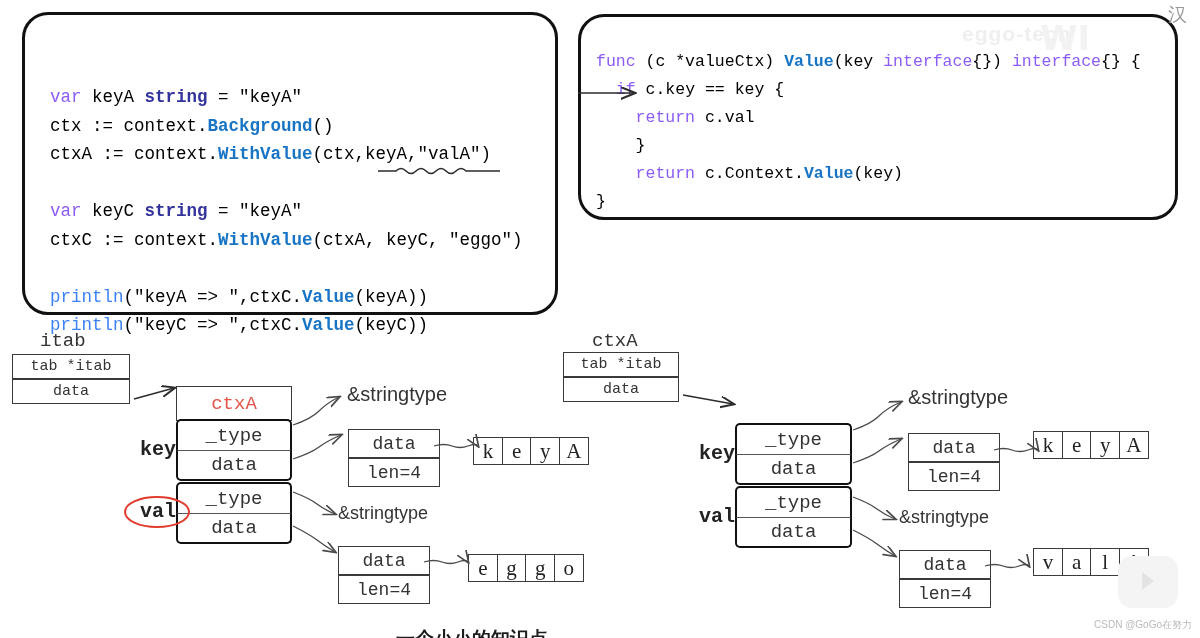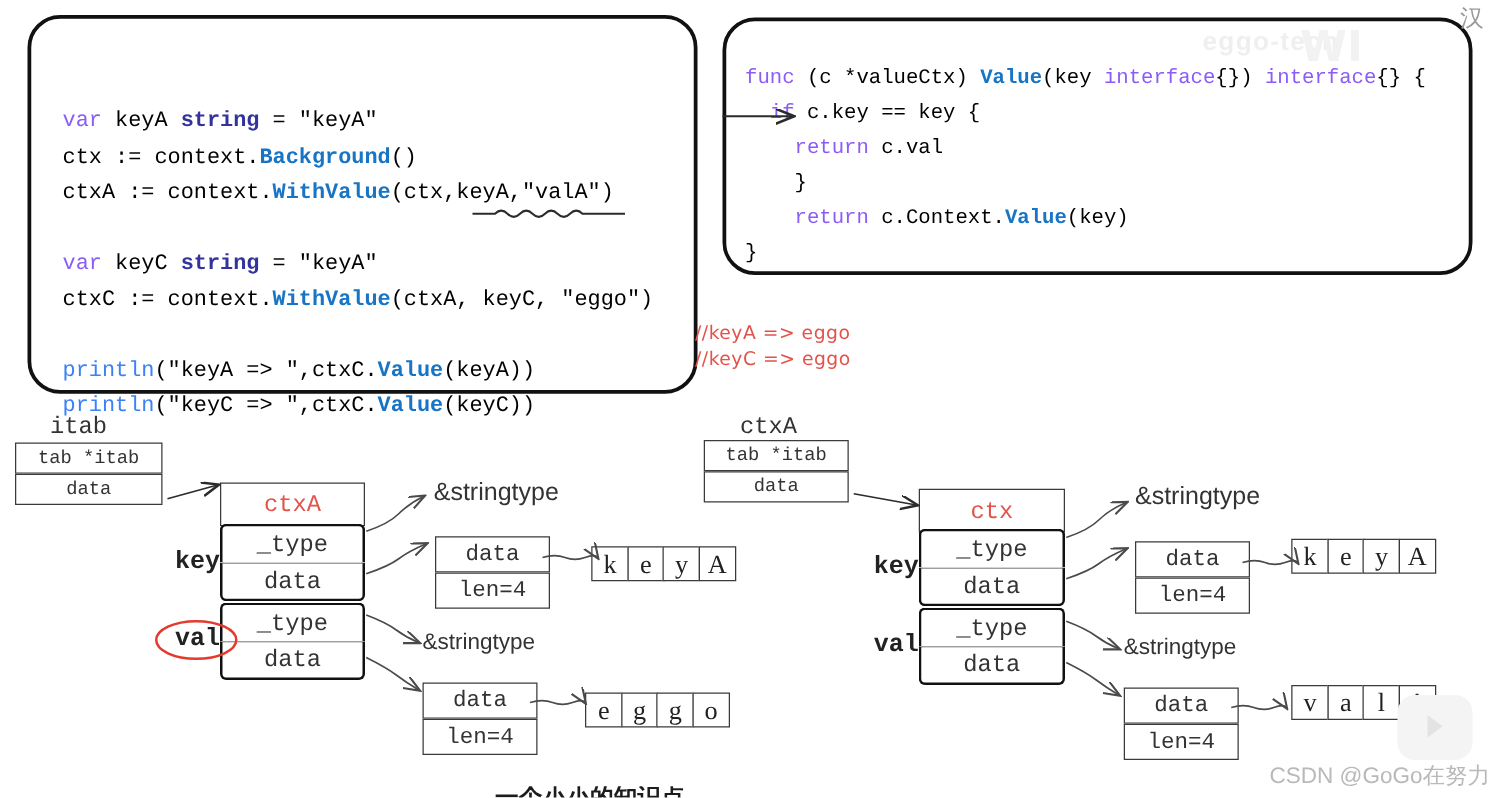--- a/index.html
+++ b/index.html
@@ -77,21 +77,21 @@
     font-family:Liberation Sans, sans-serif;
     font-size:20px;color:#333;white-space:pre;
   }
 
   svg.overlay{position:absolute;left:0;top:0;width:1200px;height:638px;pointer-events:none;}
 
   
   #wm-csdn{
     position:absolute;right:8px;bottom:6px;
     font-family:"Liberation Sans",sans-serif;
-    font-size:18px;color:#b9b9b9;white-space:pre;
+    font-size:10px;color:#b9b9b9;white-space:pre;
   }
   #wm-top{
     position:absolute;left:962px;top:22px;
     font-family:"Liberation Sans",sans-serif;
     font-size:21px;color:#eef0ee;white-space:pre;letter-spacing:1px;
     font-weight:bold;
   }
   #wm-corner{
     position:absolute;left:1168px;top:2px;
     font-family:"DejaVu Sans",sans-serif;
@@ -125,22 +125,20 @@
 <body>
 
 <div class="stage">
 
   <div class="code-panel" id="panel-left"></div>
   <div class="code-panel" id="panel-right"></div>
 
   <div class="code-block" id="code-left"><div><span class="kw">var</span><span class="pn"> keyA </span><span class="ty">string</span><span class="pn"> = "keyA"</span></div><div><span class="pn">ctx := context.</span><span class="fn">Background</span><span class="pn">()</span></div><div><span class="pn">ctxA := context.</span><span class="fn">WithValue</span><span class="pn">(ctx,keyA,"valA")</span></div><div>&nbsp;<span class="pn"></span></div><div><span class="kw">var</span><span class="pn"> keyC </span><span class="ty">string</span><span class="pn"> = "keyA"</span></div><div><span class="pn">ctxC := context.</span><span class="fn">WithValue</span><span class="pn">(ctxA, keyC, "eggo")</span></div><div>&nbsp;<span class="pn"></span></div><div><span class="pl">println</span><span class="pn">("keyA =&gt; ",ctxC.</span><span class="fn">Value</span><span class="pn">(keyA))</span></div><div><span class="pl">println</span><span class="pn">("keyC =&gt; ",ctxC.</span><span class="fn">Value</span><span class="pn">(keyC))</span></div></div>
   <div class="code-block" id="code-right"><div><span class="kw">func</span><span class="pn"> (c *valueCtx) </span><span class="fn">Value</span><span class="pn">(key </span><span class="kw">interface</span><span class="pn">{}) </span><span class="kw">interface</span><span class="pn">{} {</span></div><div><span class="pn">  </span><span class="kw">if</span><span class="pn"> c.key == key {</span></div><div><span class="pn">    </span><span class="kw">return</span><span class="pn"> c.val</span></div><div><span class="pn">    }</span></div><div><span class="pn">    </span><span class="kw">return</span><span class="pn"> c.Context.</span><span class="fn">Value</span><span class="pn">(key)</span></div><div><span class="pn">}</span></div></div>
 
-  <div id="red-comments"><span>//keyA =&gt; eggo</span>
-<span>//keyC =&gt; eggo</span></div>
 
   <div class="dlabel" style="left:40px;top:330px;font-size:19px;">itab</div>
 
   <div class="dbox" style="left:12px;top:354px;width:118px;height:25px;font-size:15px;">tab *itab</div>
   <div class="dbox" style="left:12px;top:379px;width:118px;height:25px;font-size:15px;">data</div>
 
   <div class="dbox" style="left:176px;top:386px;width:116px;height:35px;font-size:19px;color:#e2544a;">ctxA</div>
 
   <div class="hand" style="left:140px;top:438px;font-size:20px;">key</div>
 
@@ -172,21 +170,20 @@
       <div class="chrcell" style="left: 496.6px; top: 554px; width: 30px; height: 28px;">g</div>
       <div class="chrcell" style="left: 525.2px; top: 554px; width: 30px; height: 28px;">g</div>
       <div class="chrcell" style="left: 553.8px; top: 554px; width: 30px; height: 28px;">o</div>
     </div>
 
   <div class="dlabel" style="left:592px;top:330px;font-size:19px;">ctxA</div>
 
   <div class="dbox" style="left:563px;top:352px;width:116px;height:25px;font-size:15px;">tab *itab</div>
   <div class="dbox" style="left:563px;top:377px;width:116px;height:25px;font-size:15px;">data</div>
 
-  <div class="dbox" style="left:735px;top:391px;width:117px;height:35px;font-size:19px;color:#e2544a;">ctx</div>
 
   <div class="hand" style="left:699px;top:442px;font-size:20px;">key</div>
 
   <div class="dbox thick" style="left:735px;top:423px;width:117px;height:31px;font-size:19px;border-bottom:none;border-radius:5px 5px 0 0;">_type</div>
   <div class="dbox thick" style="left:735px;top:454px;width:117px;height:31px;font-size:19px;border-top:1.2px solid #555;border-radius:0 0 5px 5px;">data</div>
 
   <div class="hand" style="left:699px;top:505px;font-size:20px;">val</div>
 
   <div class="dbox thick" style="left:735px;top:486px;width:117px;height:31px;font-size:19px;border-bottom:none;border-radius:5px 5px 0 0;">_type</div>
   <div class="dbox thick" style="left:735px;top:517px;width:117px;height:31px;font-size:19px;border-top:1.2px solid #555;border-radius:0 0 5px 5px;">data</div>

